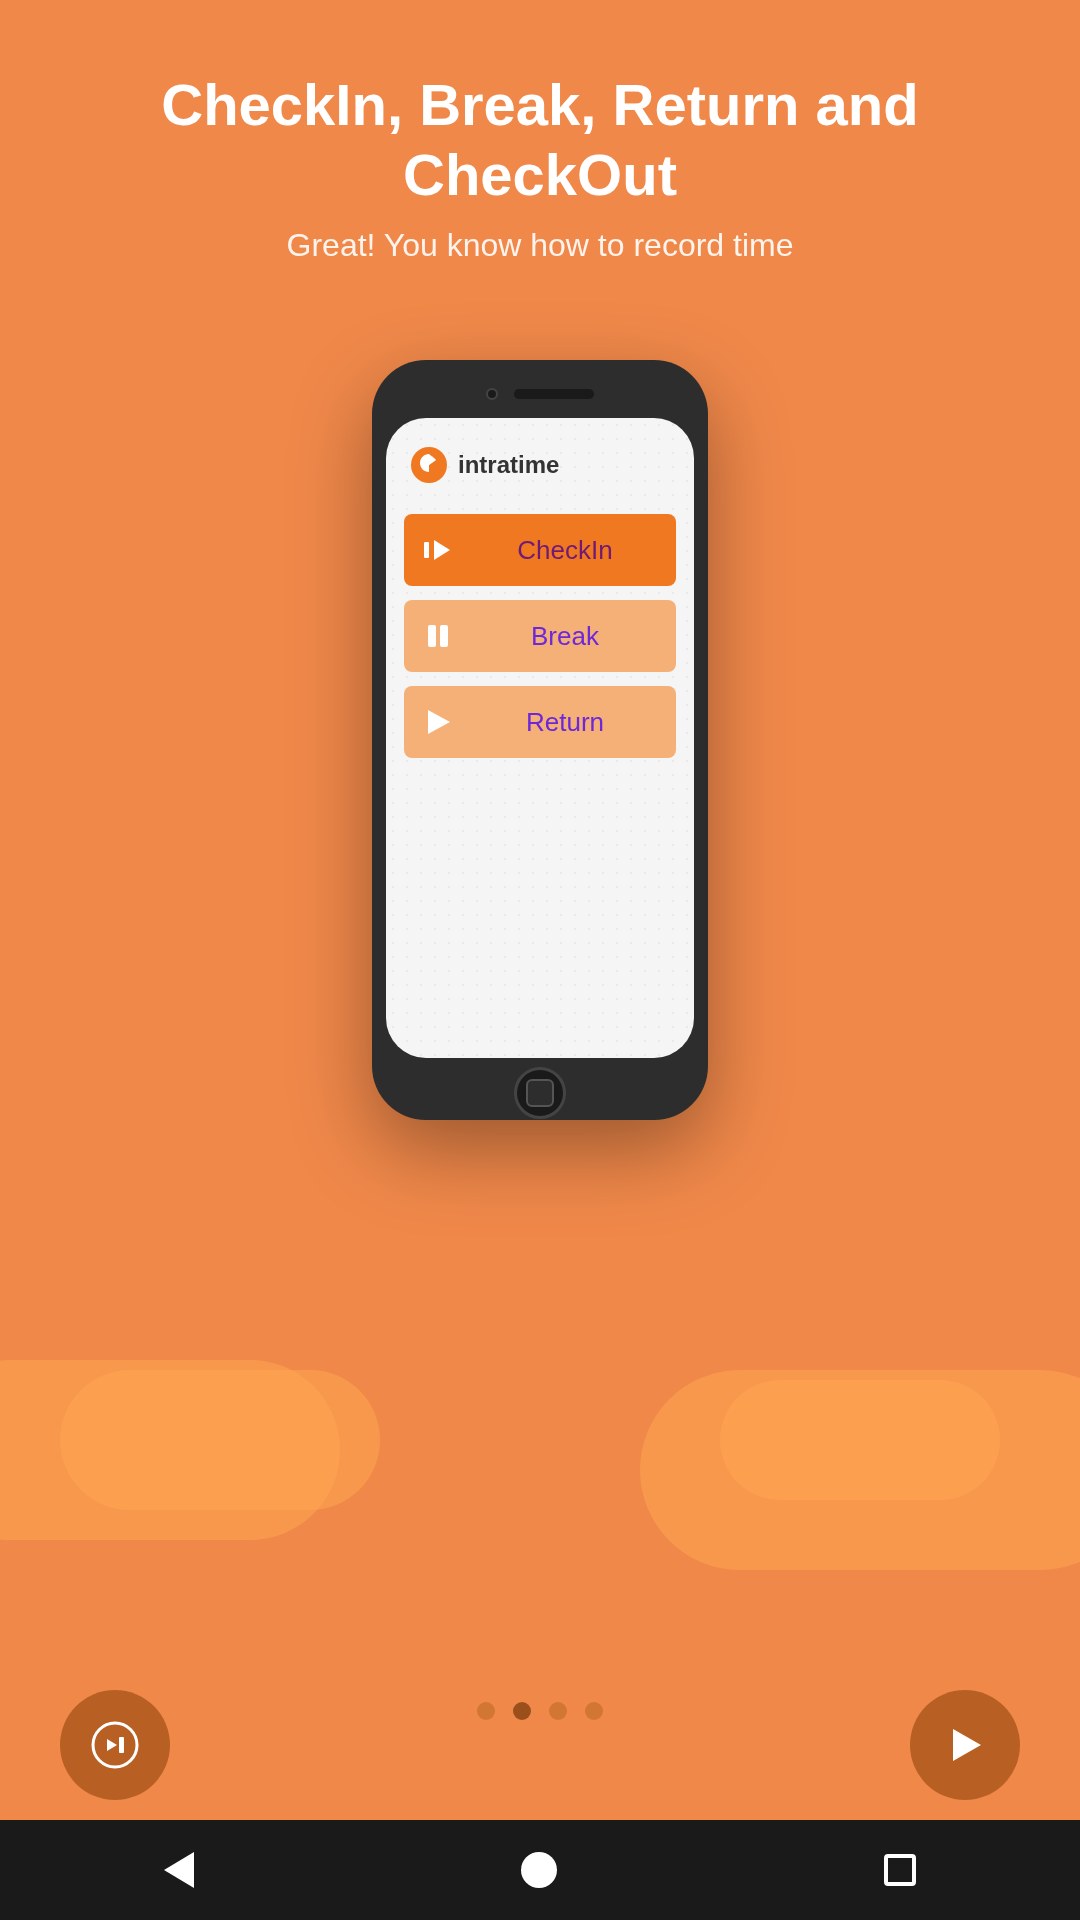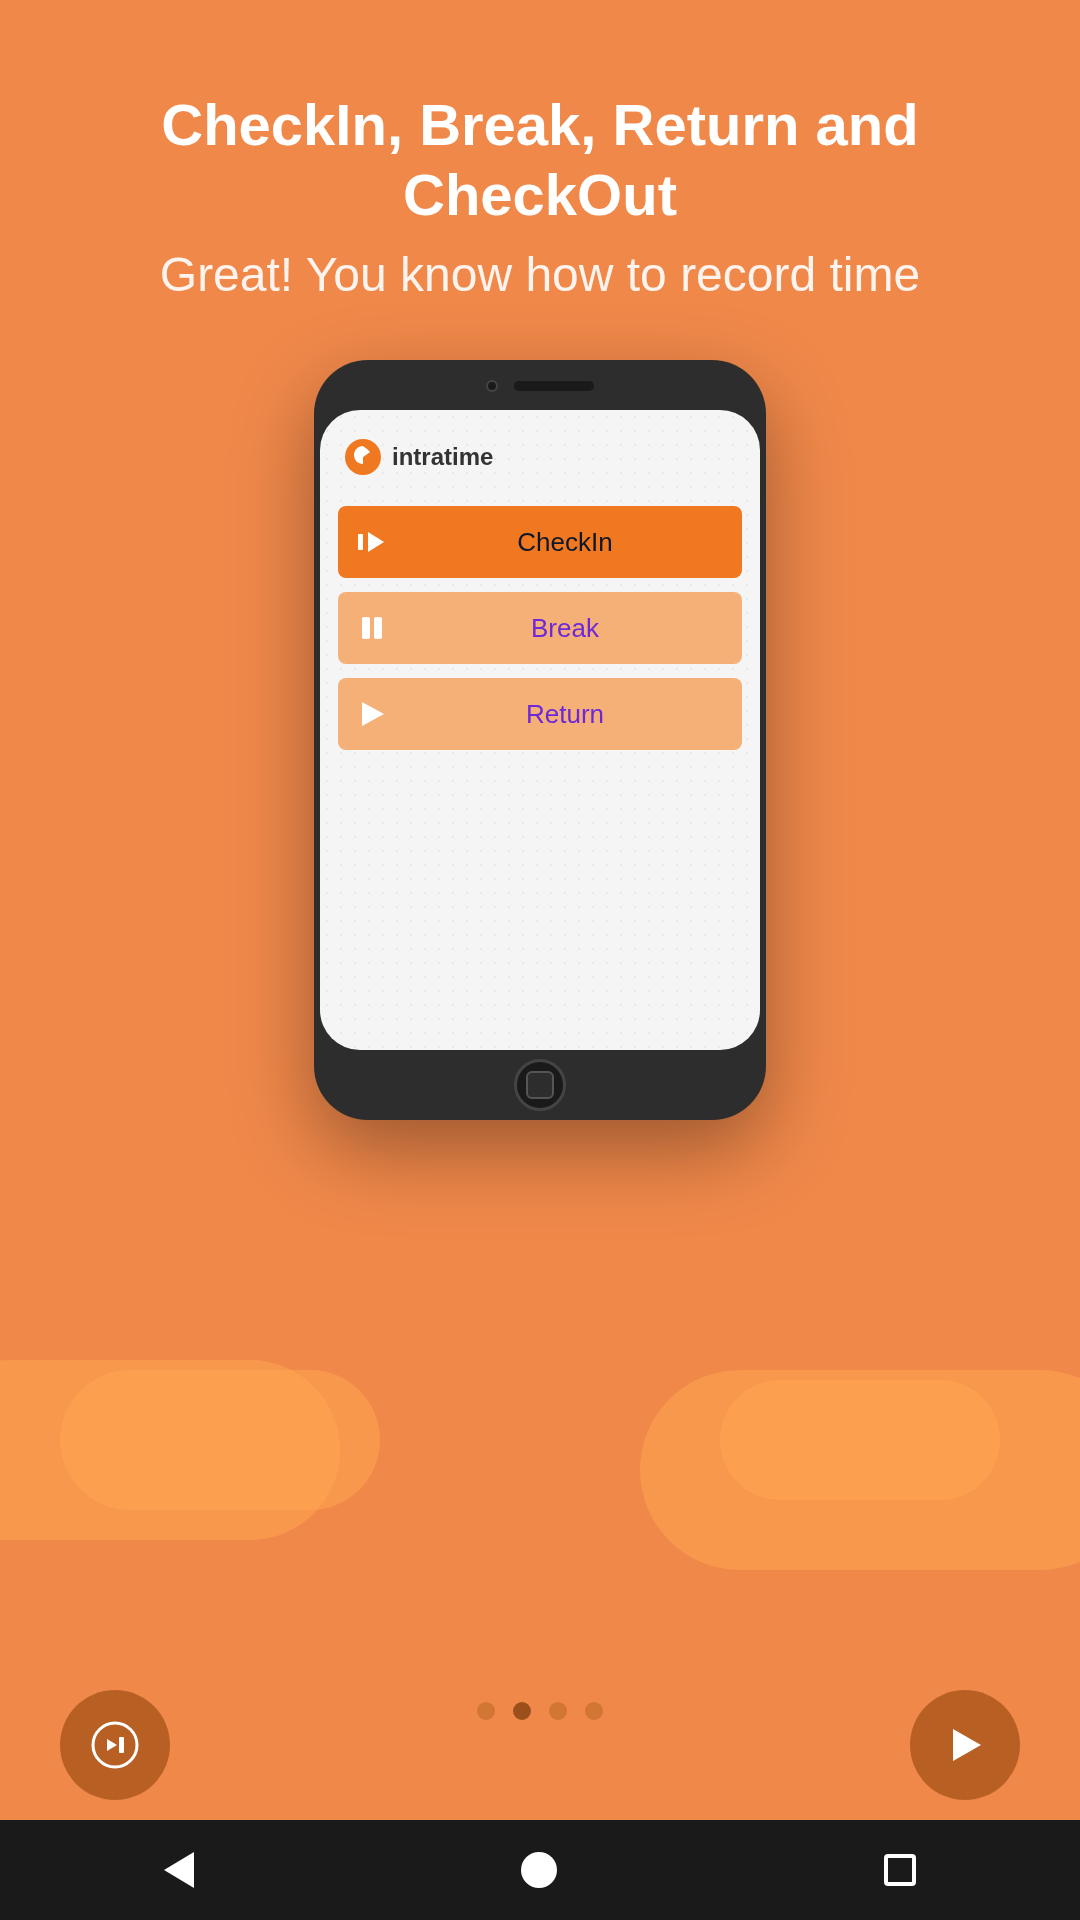--- a/index.html
+++ b/index.html
@@ -12,33 +12,33 @@
       flex-direction: column;
       align-items: center;
       font-family: 'Arial', sans-serif;
       overflow: hidden;
       position: relative;
     }
 
     
     .header {
       text-align: center;
-      padding: 90px 60px 40px;
+      padding: 70px 60px 40px;
       z-index: 2;
     }
     .header-title {
       color: #fff;
       font-size: 58px;
       font-weight: 800;
       line-height: 1.2;
       margin-bottom: 18px;
     }
     .header-subtitle {
       color: rgba(255,255,255,0.9);
-      font-size: 48px;
+      font-size: 32px;
       font-weight: 400;
     }
 
     
     .clouds {
       position: absolute;
       bottom: 320px;
       left: 0;
       width: 100%;
       height: 400px;
@@ -57,25 +57,25 @@
     
     .phone-wrapper {
       position: absolute;
       top: 360px;
       left: 50%;
       transform: translateX(-50%);
       z-index: 3;
     }
 
     .phone {
-      width: 452px;
+      width: 336px;
       height: 760px;
       background: #2d2d2d;
       border-radius: 54px;
-      padding: 6px;
+      padding: 14px;
       box-shadow: 0 30px 80px rgba(0,0,0,0.35);
       position: relative;
     }
 
     
     .phone-top {
       display: flex;
       align-items: center;
       justify-content: center;
       height: 40px;
@@ -184,21 +184,21 @@
 
     .btn-label {
       font-size: 26px;
       font-weight: 500;
       color: #6d28d9;
       flex: 1;
       text-align: center;
     }
 
     .action-btn.checkin .btn-label {
-      color: #0f172a;
+      color: #701a75;
     }
 
     
     .phone-bottom {
       display: flex;
       align-items: center;
       justify-content: center;
       height: 70px;
     }
     .home-button {

